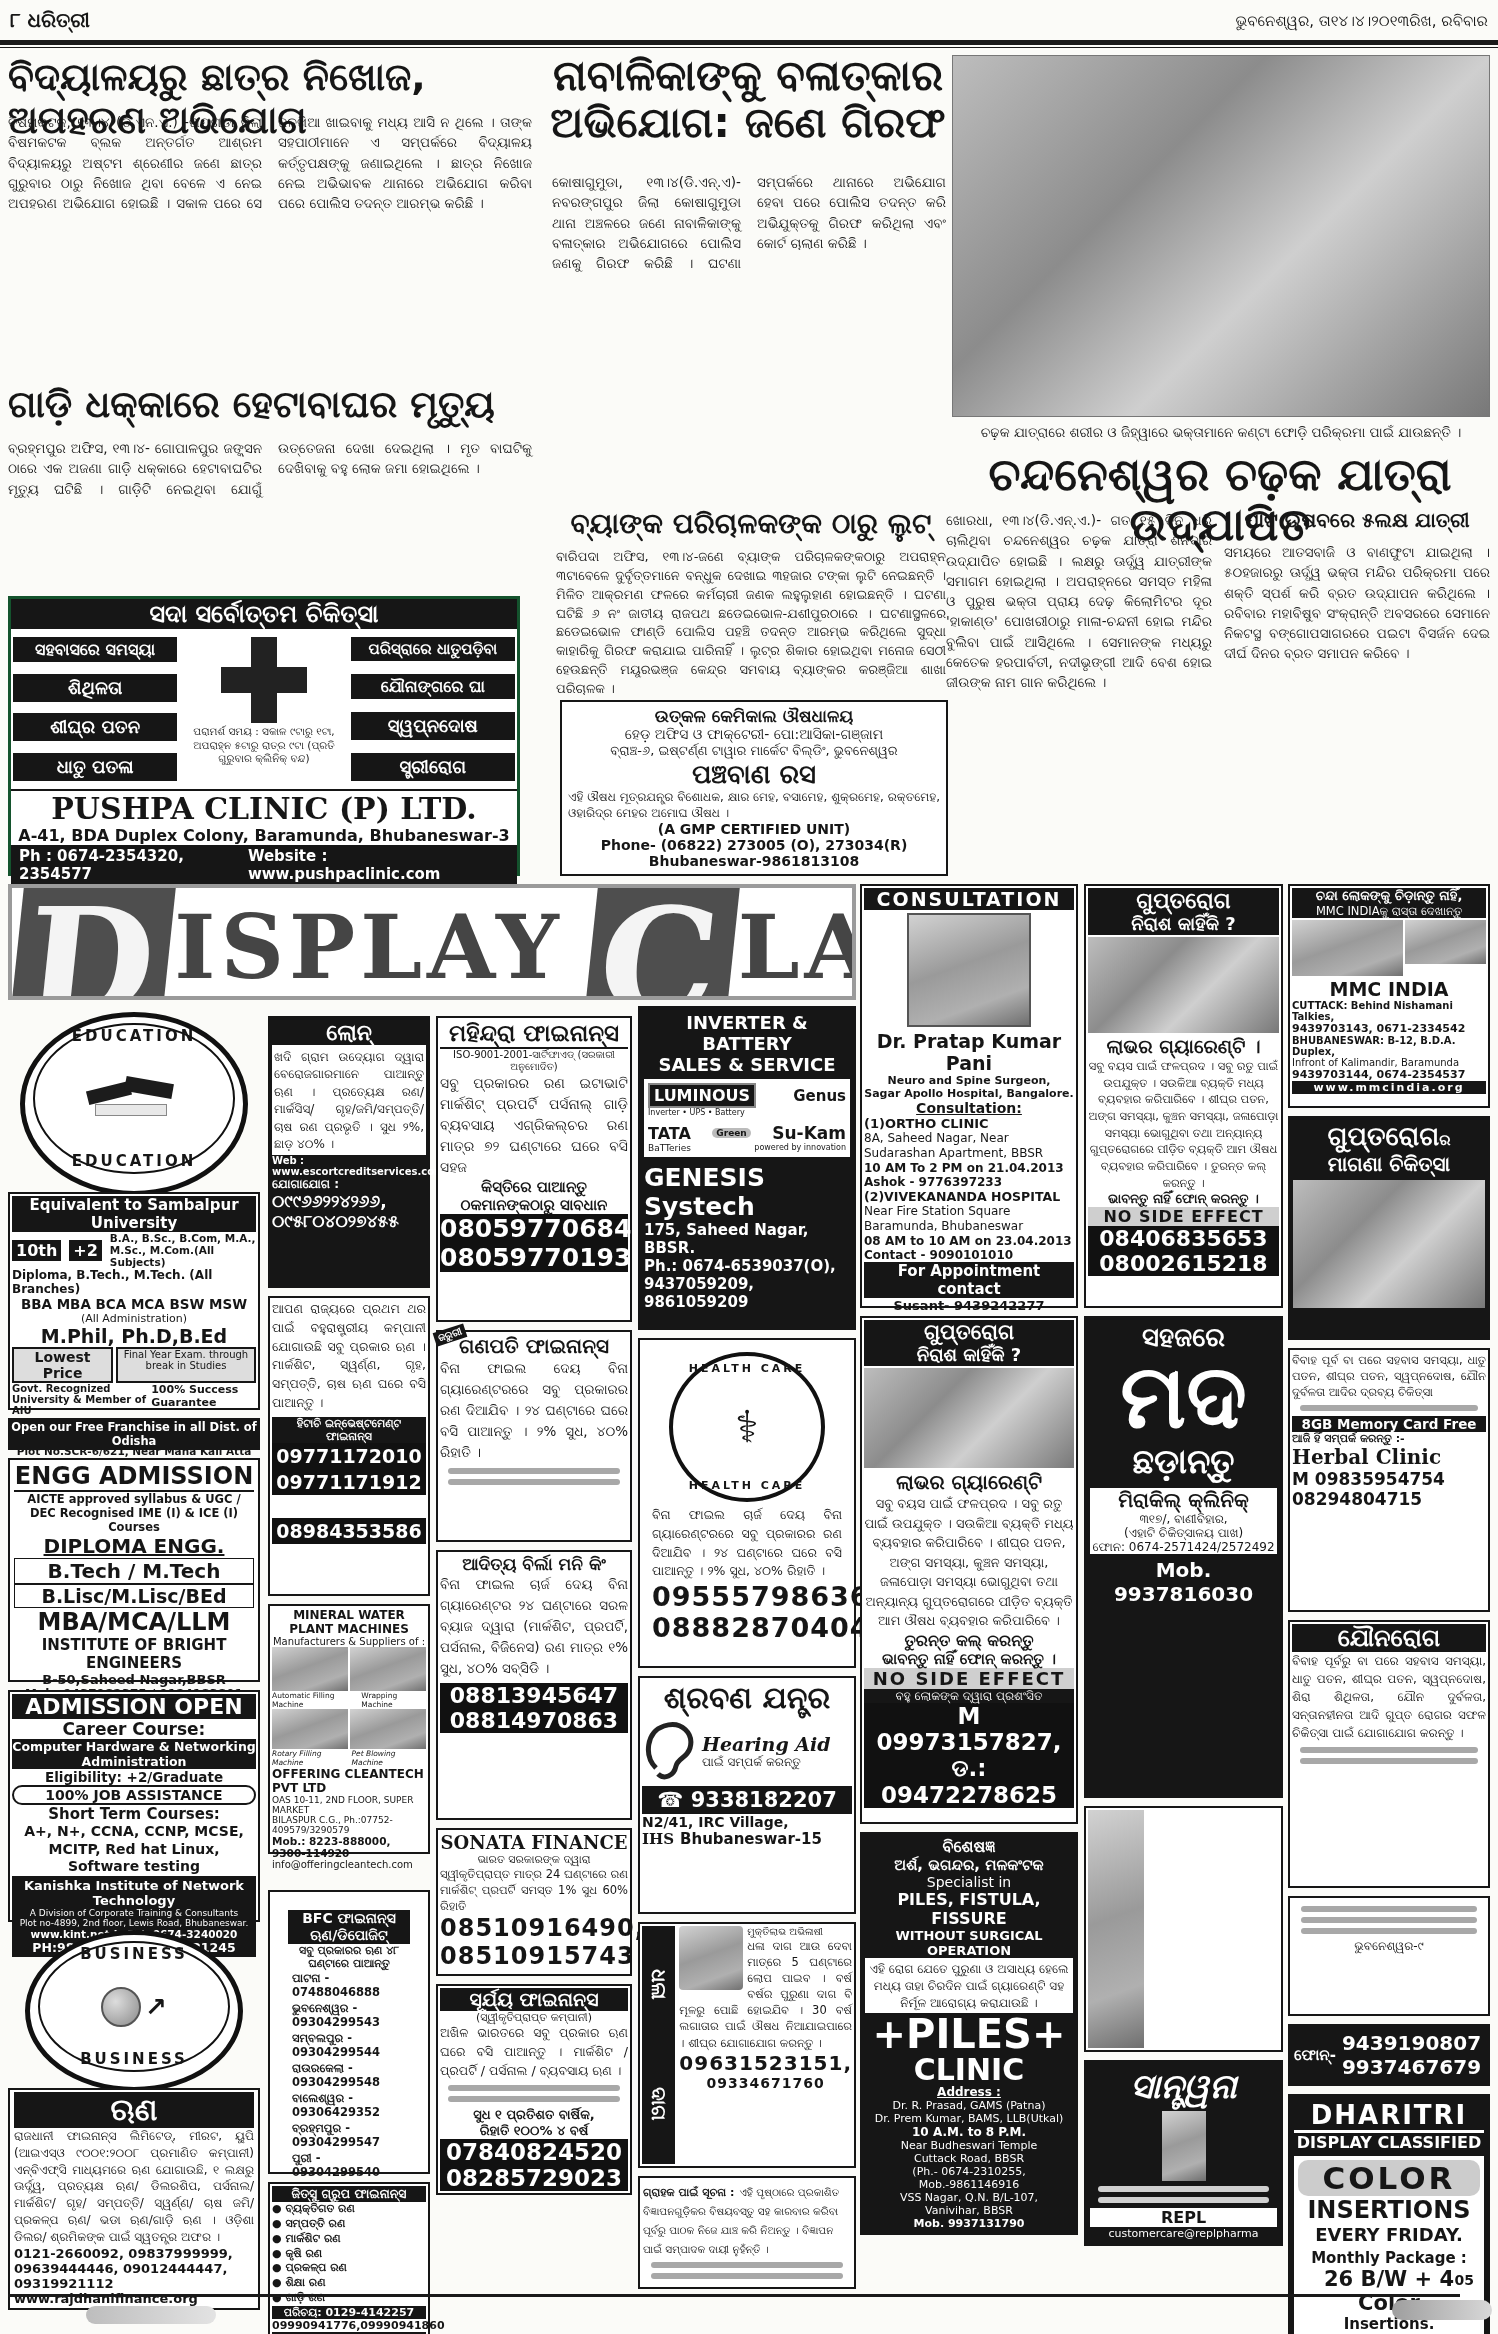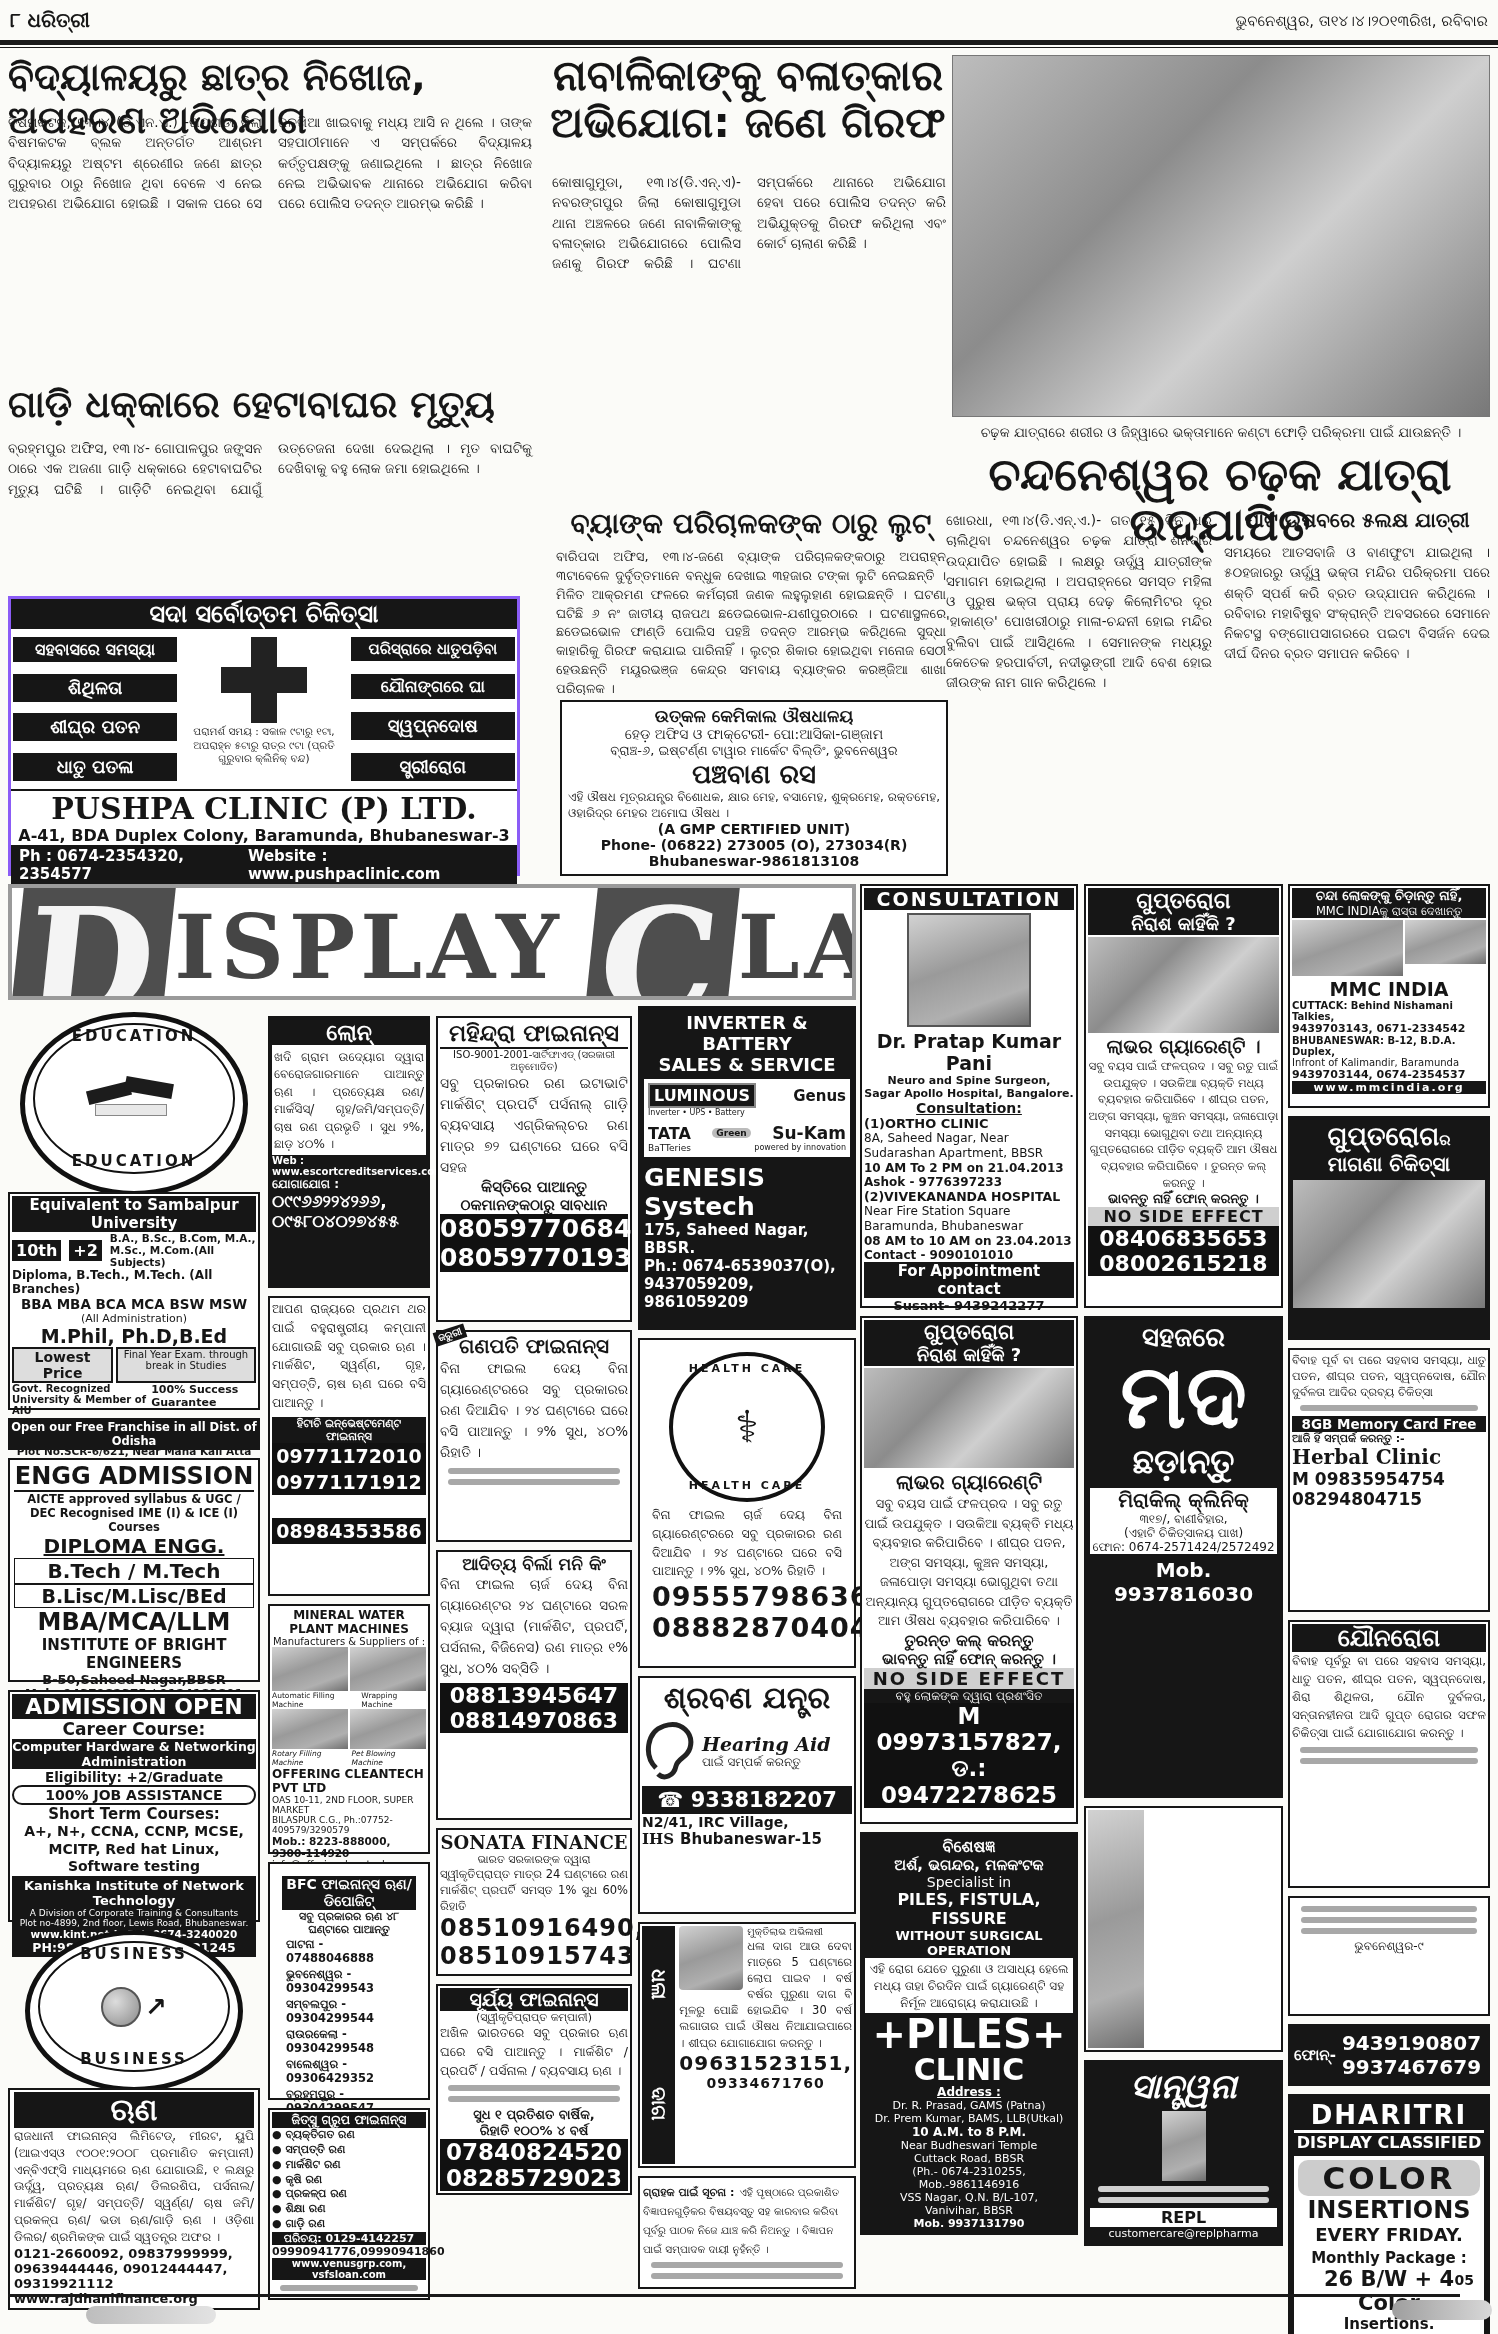--- a/index.html
+++ b/index.html
@@ -1,20 +1,20 @@
 <!DOCTYPE html>
 <html><head>
 <meta charset="utf-8">
 <style>
   html,body{margin:0;padding:0;background:#cfcfcf;}
   .page{position:relative;width:1498px;height:2334px;background:#fbfbf8;color:#161616;
         font-family:"DejaVu Sans",sans-serif;overflow:hidden;margin:0 auto;}
   .abs{position:absolute;box-sizing:border-box;}
   .bx{border:2px solid #161616;background:#fff;box-sizing:border-box;}
-  .bx3{border:3px solid #8b5cf6;background:#fff;box-sizing:border-box;}
+  .bx3{border:3px solid #14532d;background:#fff;box-sizing:border-box;}
   .k{background:#161616;color:#fff;}
   .c{text-align:center;}
   .j{text-align:justify;}
   .b{font-weight:bold;}
   .serif{font-family:"DejaVu Serif","Liberation Serif",serif;}
   .bd{font-size:13.5px;line-height:1.5;}
   .cols2{column-count:2;column-gap:16px;}
   .photo{background:linear-gradient(135deg,#bdbdbd 0%,#8c8c8c 35%,#cfcfcf 60%,#787878 100%);}
   .photo2{background:linear-gradient(160deg,#d2d2d2,#9a9a9a 45%,#b0b0b0 75%,#6f6f6f);}
   .smudge{height:6px;background:#a8a8a8;border-radius:3px;margin:5px 8px;}
@@ -232,21 +232,21 @@
       <div style="display:flex;font-size:7.5px;justify-content:space-between;font-style:italic;">
         <span>Rotary Filling Machine</span>
         <span>Pet Blowing Machine</span>
       </div>
       <div class="b" style="font-size:12px;">OFFERING CLEANTECH PVT LTD</div>
       <div style="font-size:9px;">OAS 10-11, 2ND FLOOR, SUPER MARKET</div>
       <div style="font-size:9px;">BILASPUR C.G., Ph.:07752-409579/3290579</div>
       <div class="b" style="font-size:10.5px;">Mob.: 8223-888000, 9300-114920</div>
       <div style="font-size:10px;">info@offeringcleantech.com</div>
     </div>
-    <div class="bx" style="height:238px;padding:12px;">
+    <div class="bx" style="height:284px;padding:18px;margin-top:28px;">
       <div class="k c b" style="font-size:14px;">BFC ଫାଇନାନ୍ସ ଋଣ/ଡିପୋଜିଟ୍</div>
       <div class="c b" style="font-size:11px;">ସବୁ ପ୍ରକାରର ଋଣ ୪୮ ଘଣ୍ଟାରେ ପାଆନ୍ତୁ</div>
       <div class="rowline">ପାଟନା - 07488046888</div>
       <div class="rowline">ଭୁବନେଶ୍ୱର - 09304299543</div>
       <div class="rowline">ସମ୍ବଲପୁର - 09304299544</div>
       <div class="rowline">ରାଉରକେଲା - 09304299548</div>
       <div class="rowline">ବାଲେଶ୍ୱର - 09306429352</div>
       <div class="rowline">ବ୍ରହ୍ମପୁର - 09304299547</div>
       <div class="rowline">ପୁରୀ - 09304299540</div>
     </div>

